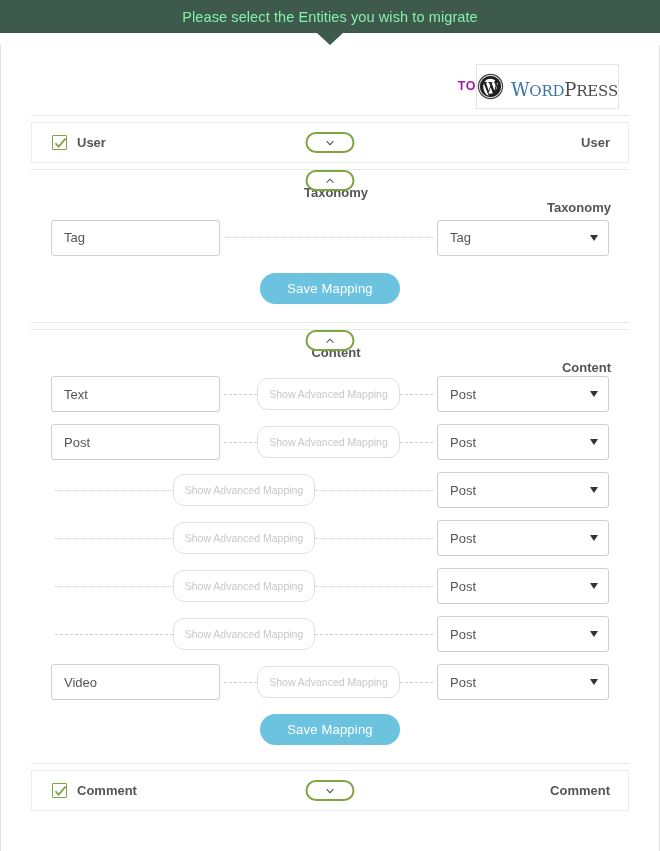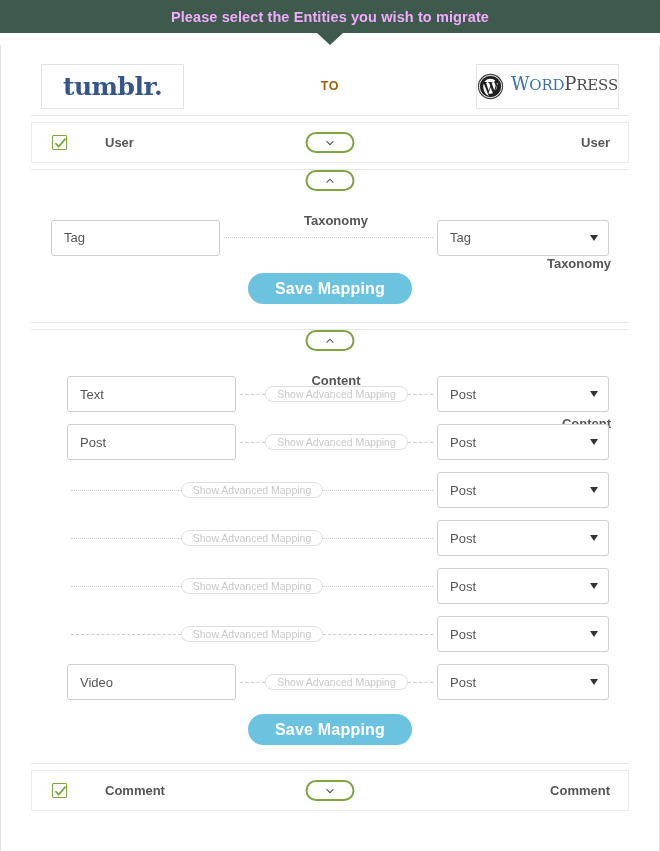--- a/index.html
+++ b/index.html
@@ -12,26 +12,26 @@
     font-size: 13px;
     color: #555555;
     overflow: hidden;
     position: relative;
   }
 
   
   .banner {
     height: 33px;
     background: #3d5a4c;
-    color: #f0abfc;
+    color: #86efac;
     display: flex;
     align-items: center;
     justify-content: center;
     font-size: 14.5px;
-    font-weight: bold;
+    font-weight: normal;
     letter-spacing: 0.1px;
   }
   .banner-arrow {
     width: 0;
     height: 0;
     border-left: 13px solid transparent;
     border-right: 13px solid transparent;
     border-top: 12px solid #3d5a4c;
     margin: 0 auto;
   }
@@ -57,36 +57,36 @@
     height: 45px;
     border: 1px solid #e4e4e4;
     background: #fff;
     display: flex;
     align-items: center;
     justify-content: center;
     flex: 0 0 auto;
   }
   .logo-mid {
     flex: 1 1 auto;
-    text-align: center;
+    text-align: right;
     font-size: 12.5px;
     font-weight: bold;
-    color: #a16207;
+    color: #a21caf;
     letter-spacing: 0.6px;
   }
   .tumblr-word {
     font-family: "DejaVu Serif", serif;
     font-weight: bold;
     font-size: 25px;
     color: #36558a;
     letter-spacing: -0.5px;
   }
   .wp-logo {
     display: flex;
-    align-items: flex-start;
+    align-items: flex-end;
     gap: 7px;
   }
   .wp-mark {
     width: 27px; height: 27px;
     flex: 0 0 auto;
   }
   .wp-text {
     font-family: "DejaVu Serif", serif;
     font-size: 15px;
     letter-spacing: -0.2px;
@@ -109,21 +109,20 @@
   }
   .entity-block.boxed {
     border: 1px solid #ececec;
   }
   .entity-head {
     height: 39px;
     display: flex;
     align-items: center;
     padding: 0 18px 0 20px;
     position: relative;
-    gap: 28px;
   }
   .entity-head.tall { height: 40px; flex-direction: column; }
 
   .chk {
     width: 15px;
     height: 15px;
     border: 1px solid #7fa442;
     background: #fff;
     flex: 0 0 auto;
     position: relative;
@@ -163,21 +162,21 @@
   }
 
   
   .map-rows { padding: 0 20px; }
   .map-row {
     display: flex;
     align-items: center;
     height: 55px;
     justify-content: flex-end;
   }
-  .map-row.slim { height: 48px; margin-left: 16px; }
+  .map-row.slim { height: 48px; }
 
   .src-input {
     width: 169px;
     height: 36px;
     border: 1px solid #cfcfcf;
     border-radius: 3px;
     background: #fff;
     display: flex;
     align-items: center;
     padding: 0 12px;
@@ -197,21 +196,21 @@
   .dash {
     flex: 1 1 auto;
     border-top: 1px dashed #d2d2d2;
     height: 0;
     min-width: 6px;
   }
   .dash.loose { border-top-style: dashed; border-top-color: #cdcdcd; }
   .dash.tight { border-top: 1px dotted #d3d3d3; }
   .adv-pill {
     flex: 0 0 auto;
-    height: 16px;
+    height: 32px;
     border: 1px solid #e0e0e0;
     border-radius: 11px;
     background: #fff;
     color: #c8c8c8;
     font-size: 10.5px;
     display: flex;
     align-items: center;
     justify-content: center;
     padding: 0 11px;
     white-space: nowrap;
@@ -246,42 +245,38 @@
     justify-content: center;
     padding: 8px 0 18px 0;
   }
   .save-btn {
     background: #6cc3e0;
     color: #ffffff;
     border: none;
     border-radius: 16px;
     height: 31px;
     padding: 0 27px;
-    font-size: 16px;
+    font-size: 13px;
     font-family: "Liberation Sans", sans-serif;
     cursor: pointer;
     letter-spacing: 0.2px;
-    font-weight: bold;
   }
   .gap-sm { height: 6px; }
 </style>
 </head>
 <body>
 
 <div class="banner">
   <span>Please select the Entities you wish to migrate</span>
 </div>
 <div class="banner-arrow"></div>
 
 <div class="page">
 
   <div class="logo-strip">
-    <div class="logo-box">
-      <span class="tumblr-word">tumblr.</span>
-    </div>
     <div class="logo-mid">TO</div>
     <div class="logo-box">
       <span class="wp-logo">
         <svg class="wp-mark" viewBox="0 0 32 32">
           <circle cx="16" cy="16" r="15" fill="#3f3f3f"></circle>
           <circle cx="16" cy="16" r="13.2" fill="none" stroke="#ffffff" stroke-width="1.1"></circle>
           <circle cx="16" cy="16" r="12.2" fill="#1f1f1f"></circle>
           <path d="M7.4 16c0-1.25 0.27-2.43 0.74-3.5L13.9 27.2C10.05 25.6 7.4 21.1 7.4 16z" fill="#ffffff"></path>
           <path d="M16 24.6c-0.85 0-1.66-0.12-2.43-0.34l2.58-7.5 2.65 7.26c0.02 0.04 0.04 0.08 0.06 0.12-0.9 0.3-1.85 0.46-2.86 0.46z" fill="#ffffff"></path>
           <path d="M17.2 11.5c0.52-0.03 0.98-0.08 0.98-0.08 0.46-0.06 0.41-0.75-0.06-0.72 0 0-1.4 0.11-2.3 0.11-0.85 0-2.27-0.11-2.27-0.11-0.47-0.03-0.52 0.68-0.06 0.72 0 0 0.44 0.05 0.9 0.08l1.35 3.7-1.9 5.7-3.16-9.4c0.52-0.03 0.98-0.08 0.98-0.08 0.46-0.06 0.41-0.75-0.06-0.72 0 0-1.4 0.11-2.3 0.11-0.16 0-0.35 0-0.56-0.01C10.2 8.1 12.9 6.8 16 6.8c2.3 0 4.4 0.88 5.97 2.32-0.04 0-0.08-0.01-0.12-0.01-0.85 0-1.45 0.74-1.45 1.54 0 0.72 0.41 1.33 0.85 2.05 0.33 0.58 0.72 1.33 0.72 2.41 0 0.75-0.29 1.62-0.66 2.82l-0.87 2.9-3.14-9.33z" fill="#ffffff"></path>

